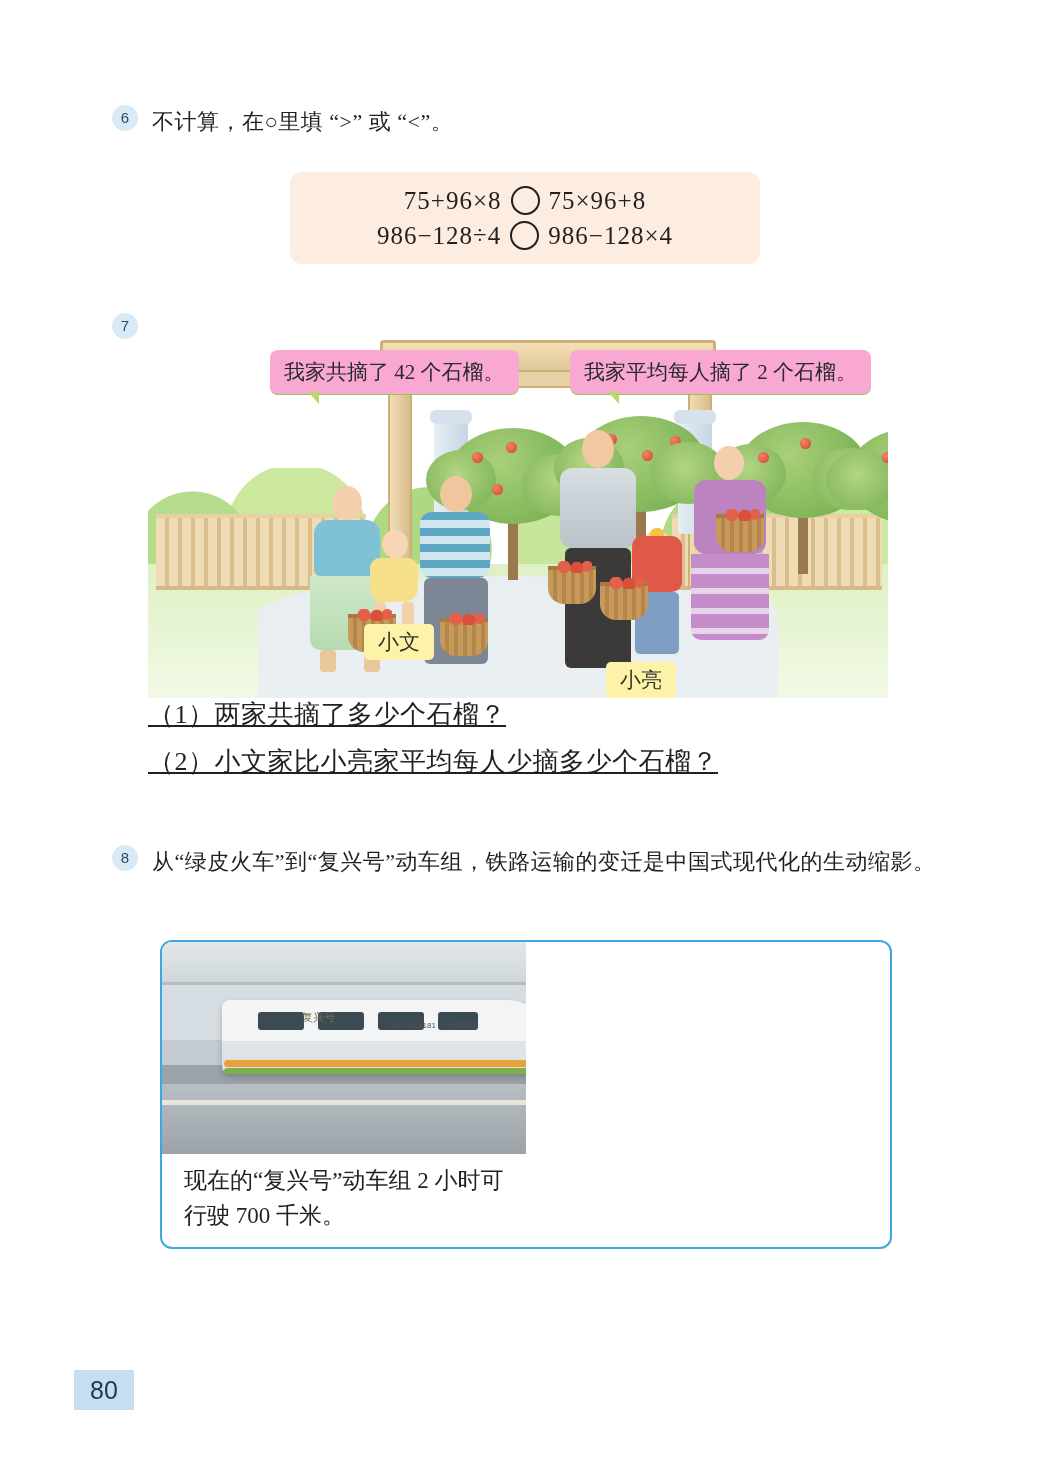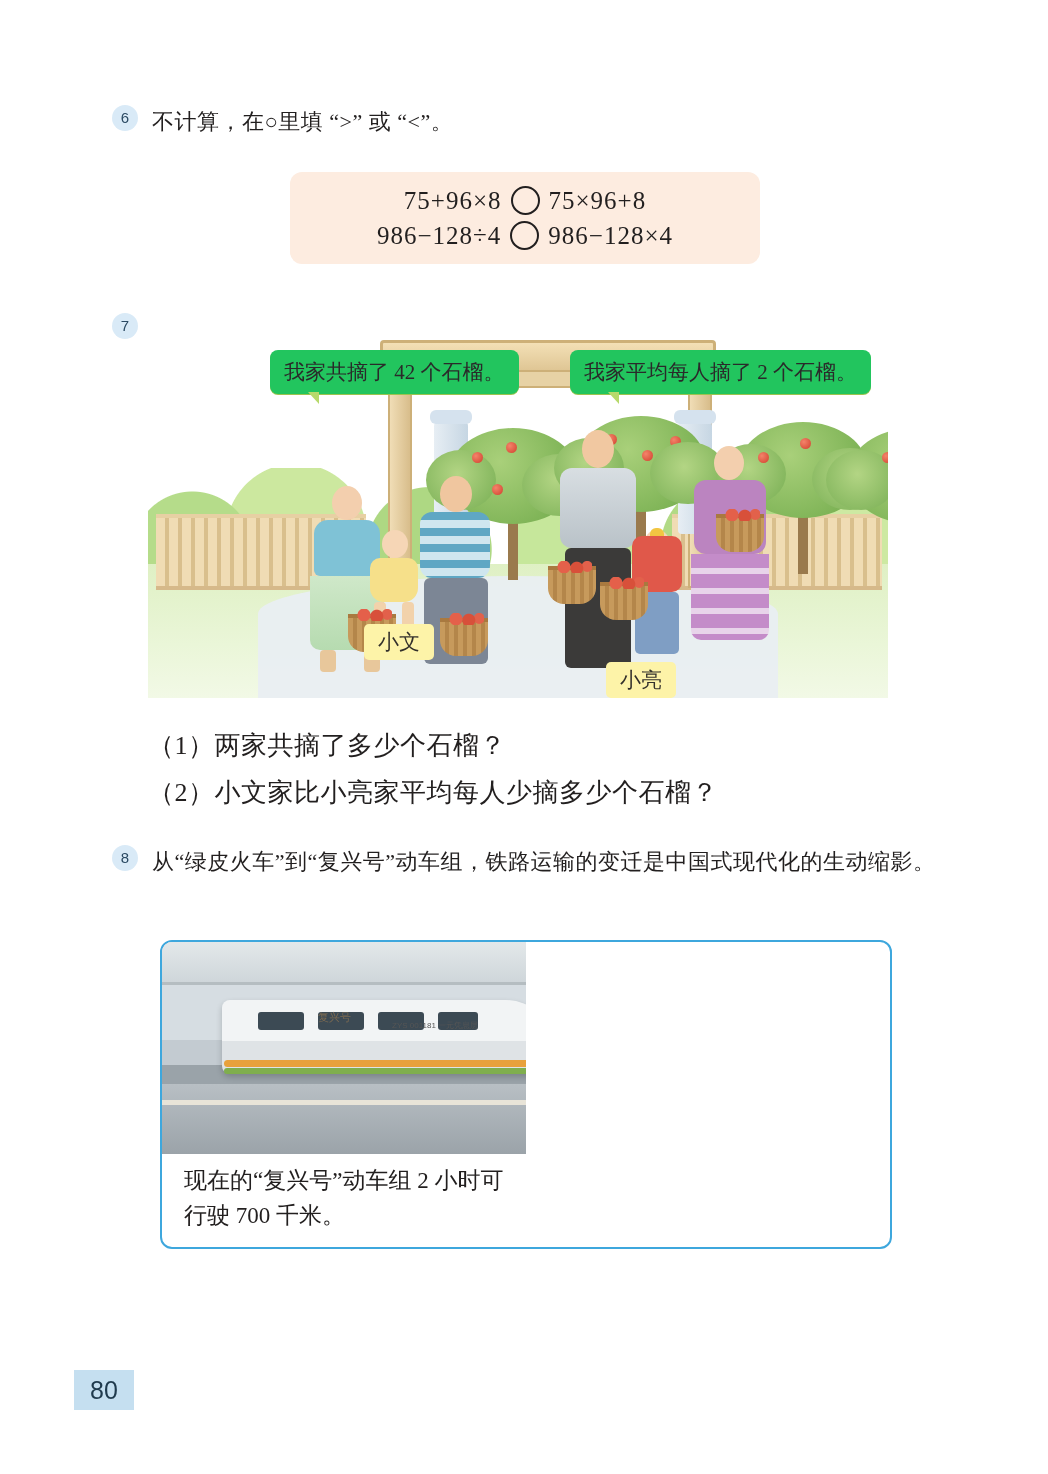--- a/index.html
+++ b/index.html
@@ -122,21 +122,21 @@
     width:10px; height:60px; background:#9a7a4d; margin:-4px auto 0;
   }
   .tree .fruit {
     position:absolute; width:11px; height:11px; border-radius:50%;
     background:radial-gradient(circle at 35% 35%, #f4836a, #d0402c);
   }
   .person { position:absolute; }
   .head { border-radius:50%; background:#f6d2b0; }
   .bubble {
     position:absolute;
-    background:#22c55e; border-radius:8px;
+    background:#f9a8d4; border-radius:8px;
     padding:8px 14px;
     font-size:21px; color:#2a2a2a; white-space:nowrap;
     box-shadow:0 1px 0 #9cc34e;
   }
   .bubble:after{
     content:""; position:absolute; bottom:-10px; left:38px;
     border-left:11px solid transparent; border-right:0 solid transparent;
     border-top:12px solid #b7d96b;
   }
   .nametag {
@@ -151,21 +151,21 @@
     border-top:4px solid #a9793f;
   }
   .basket:before{
     content:""; position:absolute; left:4px; top:-9px; width:40px; height:12px;
     background:radial-gradient(circle at 30% 50%, #e4604a 0 6px, transparent 7px),
                radial-gradient(circle at 62% 60%, #d8503a 0 6px, transparent 7px),
                radial-gradient(circle at 88% 45%, #e2614b 0 5px, transparent 6px);
   }
 
   
-  #ex7q { position:absolute; left:148px; top:723px; width:800px; }
+  #ex7q { position:absolute; left:148px; top:692px; width:800px;text-decoration:underline; }
   .subq { font-size:26px; line-height:1.8; letter-spacing:.5px; }
 
   
   #ex8 { position:absolute; left:112px; top:845px; width:850px; }
   #ex8 .qtext { width:790px; }
 
   #photos {
     position:absolute; left:160px; top:940px;
     width:728px; height:305px;
     border:2.5px solid #3ea7dd; border-radius:12px;
@@ -228,21 +228,20 @@
   }
   .crh-roof{ position:absolute; left:0; top:0; width:100%; height:40px;
     background:linear-gradient(#e3e8ea,#cfd6da); border-bottom:3px solid #b5bdc1;}
   .crh-label{
     position:absolute; left:230px; top:78px; font-size:8px; color:#555;
     font-family:"Liberation Sans", sans-serif;
   }
   .crh-logo{
     position:absolute; left:140px; top:68px; font-size:11px; color:#7b6a52;
     font-family:Liberation Serif, serif;
-    margin-left:16px;
   }
 
   .caption {
     flex:1; padding:10px 18px 0 22px;
     font-size:23px; line-height:1.5; color:#221f1f;
   }
 
   #ex8q { position:absolute; left:148px; top:1258px; width:830px; }
 
   

